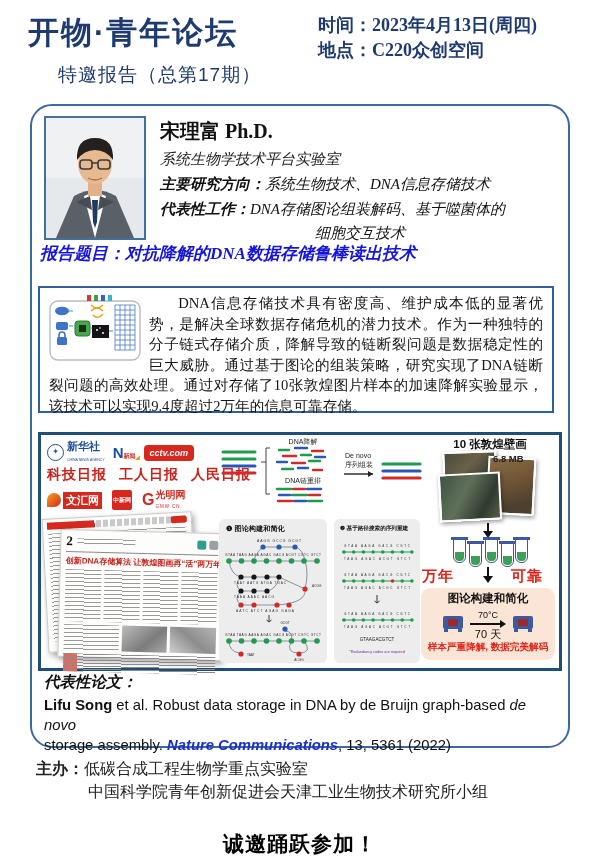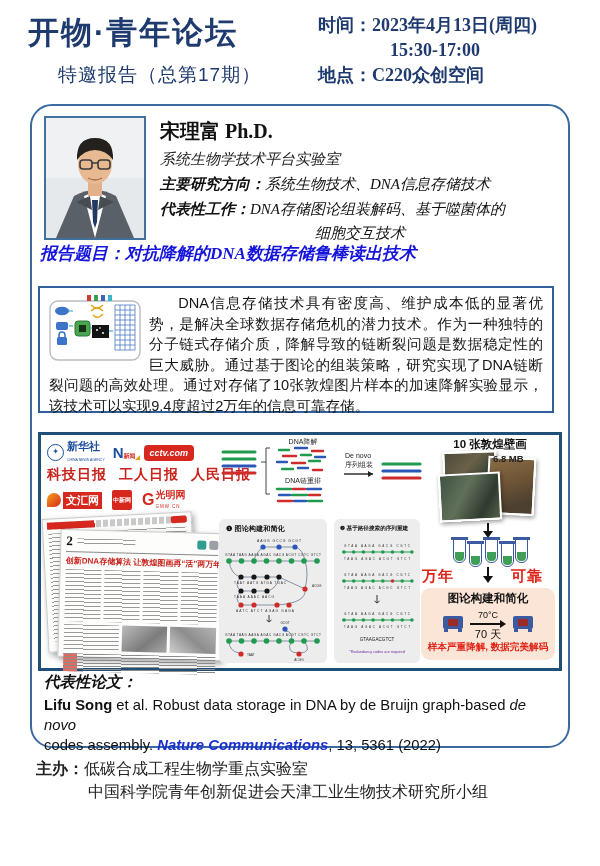--- a/index.html
+++ b/index.html
@@ -22,21 +22,21 @@
   #photo{left:44px;top:116px;width:98px;height:120px;border:2px solid #41709f;background:#eef0f2;}
   #speaker-name{left:160px;top:118px;font-size:20px;}
   #speaker-aff{left:160px;top:150px;font-size:15px;color:#222;}
   #speaker-research{left:160px;top:175px;font-size:15px;width:400px;}
   #speaker-works{left:160px;top:200px;font-size:15px;width:400px;}
   #speaker-works2{left:160px;top:224px;width:400px;text-align:center;font-size:15px;}
   #talk-title{left:40px;top:242px;font-size:17px;}
   
   #abstract-box{left:38px;top:286px;width:516px;height:127px;border:2px solid #30609b;box-sizing:border-box;padding:5px 9px 4px 9px;}
   #abstract-img{float:left;width:92px;height:66px;margin:2px 8px 2px 0;}
-  #abstract-text{font-family:Liberation Sans, sans-serif;font-size:14.6px;line-height:20.5px;text-align:justify;text-indent:2em;color:#161616;}
+  #abstract-text{font-family:Liberation Serif, serif;font-size:14.6px;line-height:20.5px;text-align:justify;text-indent:2em;color:#161616;}
   
   #figure-box{left:38px;top:432px;width:518px;height:233px;border:3px solid #1f4e79;box-sizing:content-box;background:#fff;}
   .fig-abs{position:absolute;}
   
   .logo-row{position:absolute;left:6px;display:flex;align-items:center;gap:8px;}
   .cctv-badge{background:#d6281e;color:#fff;border-radius:4px;font-style:italic;font-weight:bold;
               font-size:9px;padding:3px 6px;}
   .callig{color:#c8231c;font-weight:bold;font-family:"Liberation Serif",serif;font-size:14px;letter-spacing:1px;}
   .zxw-badge{background:#d6281e;color:#fff;width:20px;height:20px;font-size:6px;line-height:7px;
              display:flex;align-items:center;justify-content:center;text-align:center;border-radius:2px;font-weight:bold;}
@@ -65,21 +65,20 @@
 </head>
 <body>
 
 <div id="poster">
 
   <div id="main-title" class="abs">开物·青年论坛</div>
   <div id="sub-title" class="abs">特邀报告（总第17期）</div>
 
   <div id="when-where" class="abs">
     <div><span>时间：</span><span class="val">2023年4月13日(周四)</span></div>
-    <div style="padding-left:72px;" class="val">15:30-17:00</div>
     <div><span>地点：</span><span class="val">C220众创空间</span></div>
   </div>
 
   <div id="main-box" class="abs"></div>
 
   <div id="photo" class="abs">
     <svg width="98" height="120" viewBox="0 0 98 120">
       <rect width="98" height="120" fill="#eff1f3"></rect>
       <rect y="60" width="98" height="60" fill="#e6e9ec"></rect>
       <path d="M10 120 L28 78 Q49 66 70 78 L88 120 Z" fill="#5a6067"></path>
@@ -433,21 +432,22 @@
             <rect x="17" y="15" width="4" height="3" fill="#3b5aa0"></rect>
         </svg>
       </div>
       <div class="b red-txt" style="text-align:center;font-size:9.6px;margin-top:2px;">样本严重降解, 数据完美解码</div>
     </div>
   </div>
 
   <div id="papers-label" class="abs kai b">代表性论文：</div>
   <div id="citation" class="abs">
     <span class="b">Lifu Song</span><span> et al. Robust data storage in DNA by de Bruijn graph-based </span><span style="font-style:italic;">de novo</span><br>
-    <span>codes assembly. </span><span class="journal">Nature Communications</span><span>, 13, 5361 (2022)</span>
+    <span>storage assembly. </span><span class="journal">Nature Communications</span><span>, 13, 5361 (2022)</span>
   </div>
 
   <div id="footer" class="abs">
     <div><span class="lbl">主办：</span><span>低碳合成工程生物学重点实验室</span></div>
     <div style="padding-left:52px;">中国科学院青年创新促进会天津工业生物技术研究所小组</div>
   </div>
+  <div id="welcome" class="abs">诚邀踊跃参加！</div>
 
 </div>
 
 </body></html>

